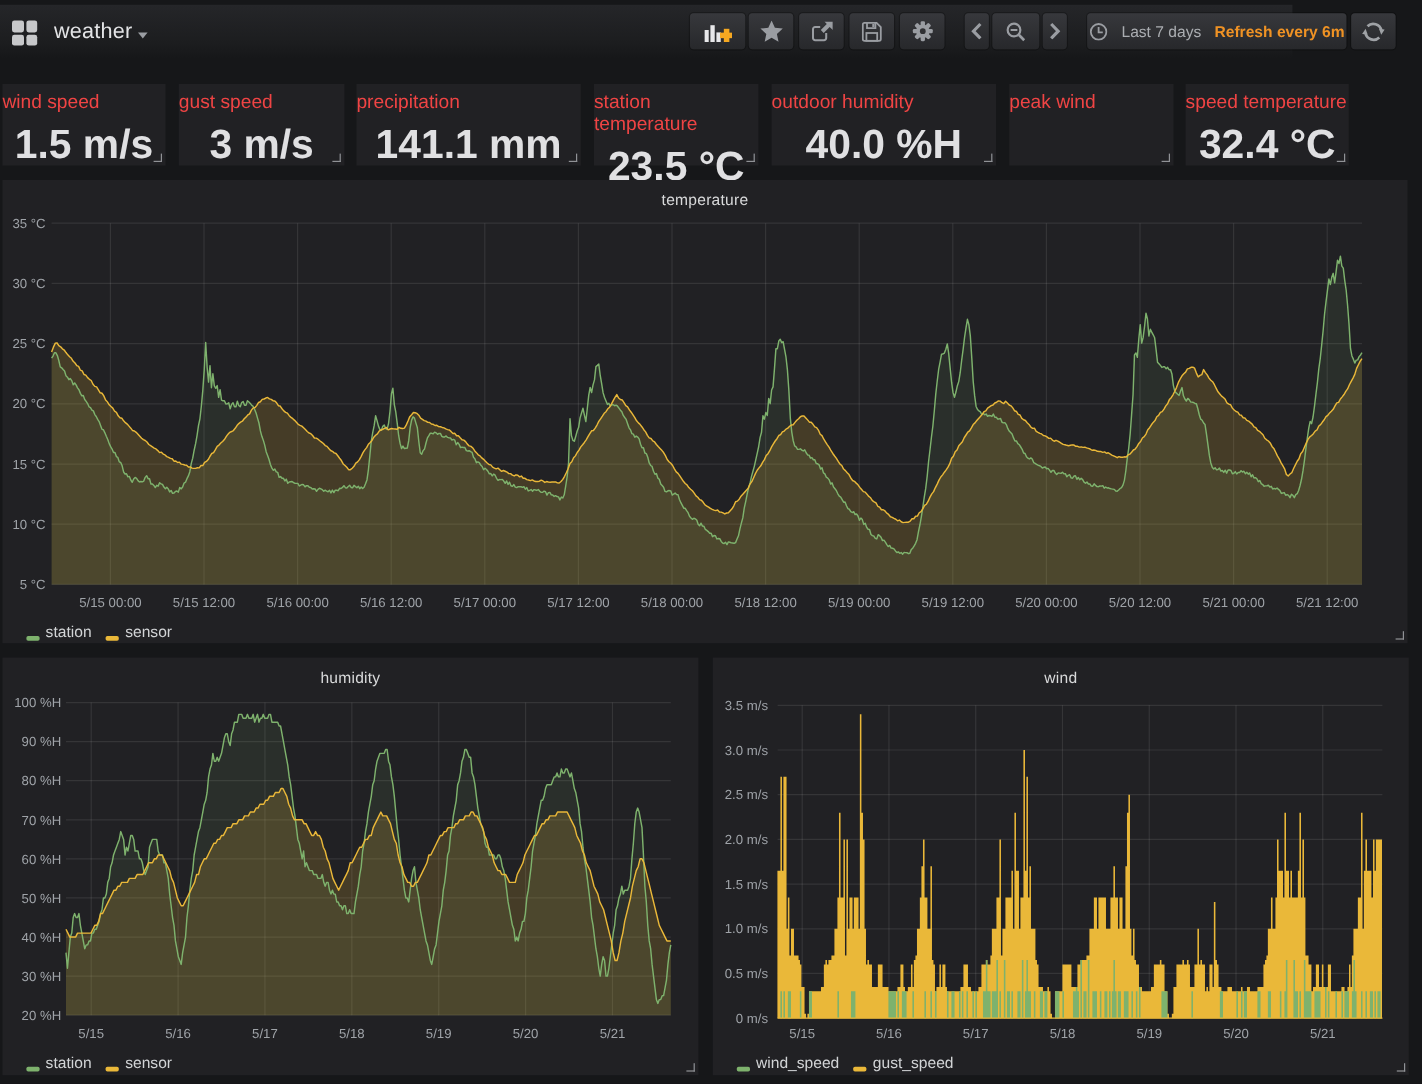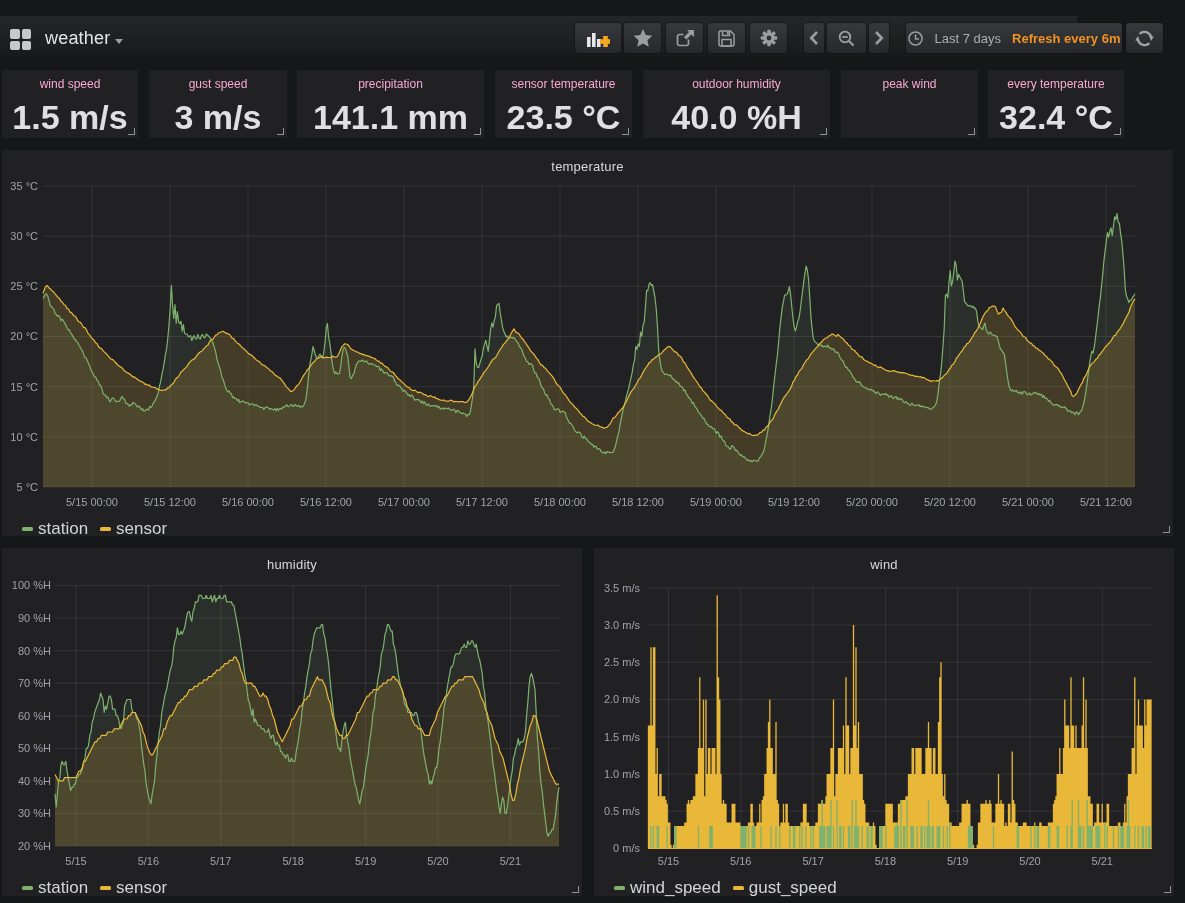--- a/index.html
+++ b/index.html
@@ -1,26 +1,26 @@
 <!DOCTYPE html>
 <html><head><meta charset="utf-8"><style>
 *{margin:0;padding:0;box-sizing:border-box}
 html,body{width:1185px;height:903px;overflow:hidden;background:#161719;font-family:"Liberation Sans",sans-serif}
-.navbar{position:absolute;left:0;top:16px;width:1077px;height:45px;background:linear-gradient(180deg,#252629 0%,#1c1d1f 70%,#161719 100%)}
+.navbar{position:absolute;left:0;top:4px;width:1077px;height:45px;background:linear-gradient(180deg,#252629 0%,#1c1d1f 70%,#161719 100%)}
 .logo{position:absolute;left:10px;top:13px;width:21px;height:21px}
 .logo div{position:absolute;width:9.5px;height:9.5px;background:#c7c8ca;border-radius:2px}
 .navtitle{position:absolute;left:45px;top:12px;font-size:18px;color:#e3e4e6;letter-spacing:0.2px}
 .caret{position:absolute;left:115px;top:23px;width:0;height:0;border-left:4.5px solid transparent;border-right:4.5px solid transparent;border-top:5px solid #9a9da2}
 .nbtn{position:absolute;top:7px;height:30px;flex-shrink:0;background:linear-gradient(180deg,#37383c,#27282b);border-radius:3px;display:flex;align-items:center;justify-content:center;box-shadow:0 0 0 1px rgba(0,0,0,0.25)}
 .panel{position:absolute;background:#212124}
-.stitle{text-align:center;padding-top:7px;font-size:12px;color:#f9a8d4}
+.stitle{padding-top:7px;font-size:16px;color:#ef4444}
 .sval{text-align:center;margin-top:7px;font-size:34px;font-weight:bold;color:#E0E0E2;letter-spacing:0px}
 .corner{position:absolute;right:3px;bottom:3px;width:7px;height:7px;border-right:1px solid #909296;border-bottom:1px solid #909296}
 .ptitle{position:absolute;width:100%;text-align:center;top:9px;font-size:13px;color:#d8d9da;letter-spacing:0.2px}
-.legend{position:absolute;display:flex;align-items:center;font-size:17px;color:#d2d4d6}
+.legend{position:absolute;display:flex;align-items:flex-end;font-size:13px;color:#d2d4d6}
 .lsw{width:11px;height:4px;border-radius:1.5px;margin-right:5px;display:inline-block}
 .lname{margin-right:12px}
 .nbtn svg{flex-shrink:0}
 .tp-text{font-size:13px;color:#aaadb1}
 .tp-orange{font-size:13px;color:#ef9224;font-weight:bold}
 </style></head><body>
 <div class="navbar">
 <div class="logo">
       <div style="left:0;top:0"></div>
       <div style="left:11.5px;top:0"></div>
@@ -123,35 +123,35 @@
 <div class="stitle">gust speed</div>
     <div class="sval">3 m/s</div>
     <div class="corner"></div>
   </div>
 <div class="panel" style="left:297px;top:70px;width:187px;height:68px">
 <div class="stitle">precipitation</div>
     <div class="sval">141.1 mm</div>
     <div class="corner"></div>
   </div>
 <div class="panel" style="left:495px;top:70px;width:137px;height:68px">
-<div class="stitle">sensor temperature</div>
+<div class="stitle">station temperature</div>
     <div class="sval">23.5 °C</div>
     <div class="corner"></div>
   </div>
 <div class="panel" style="left:643px;top:70px;width:187px;height:68px">
 <div class="stitle">outdoor humidity</div>
     <div class="sval">40.0 %H</div>
     <div class="corner"></div>
   </div>
 <div class="panel" style="left:841px;top:70px;width:137px;height:68px">
 <div class="stitle">peak wind</div>
     <div class="corner"></div>
   </div>
 <div class="panel" style="left:988px;top:70px;width:136px;height:68px">
-<div class="stitle">every temperature</div>
+<div class="stitle">speed temperature</div>
     <div class="sval">32.4 °C</div>
     <div class="corner"></div>
   </div>
 <div class="panel" style="left:2px;top:150px;width:1171px;height:386px">
 <div class="ptitle">temperature</div>
 <svg width="1171" height="386" xmlns="http://www.w3.org/2000/svg" style="position:absolute;left:0;top:0">
       <g stroke="rgba(255,255,255,0.09)" stroke-width="1">
         <line x1="41.0" y1="36.0" x2="1133.0" y2="36.0"></line>
         <line x1="41.0" y1="86.2" x2="1133.0" y2="86.2"></line>
         <line x1="41.0" y1="136.3" x2="1133.0" y2="136.3"></line>

